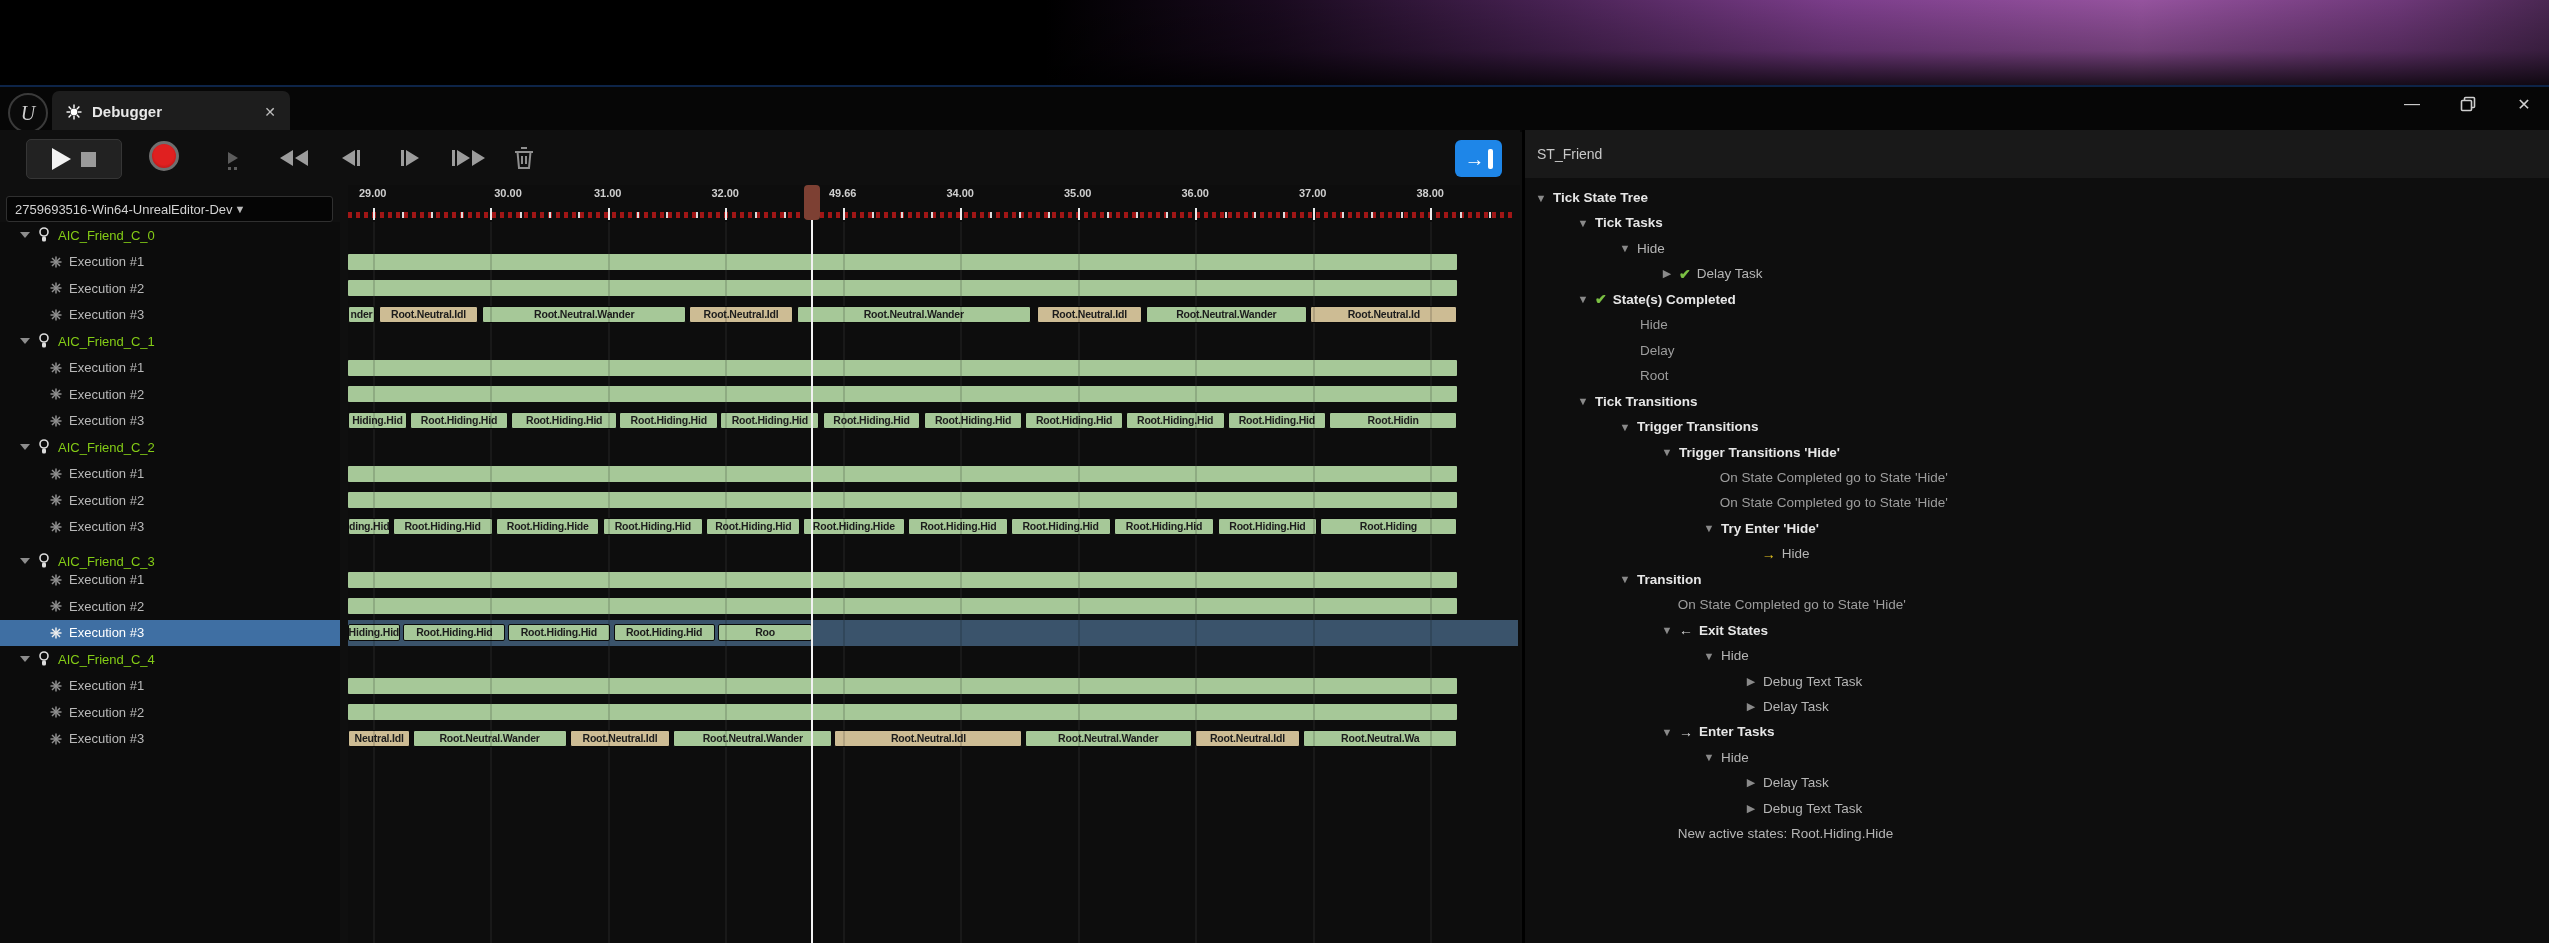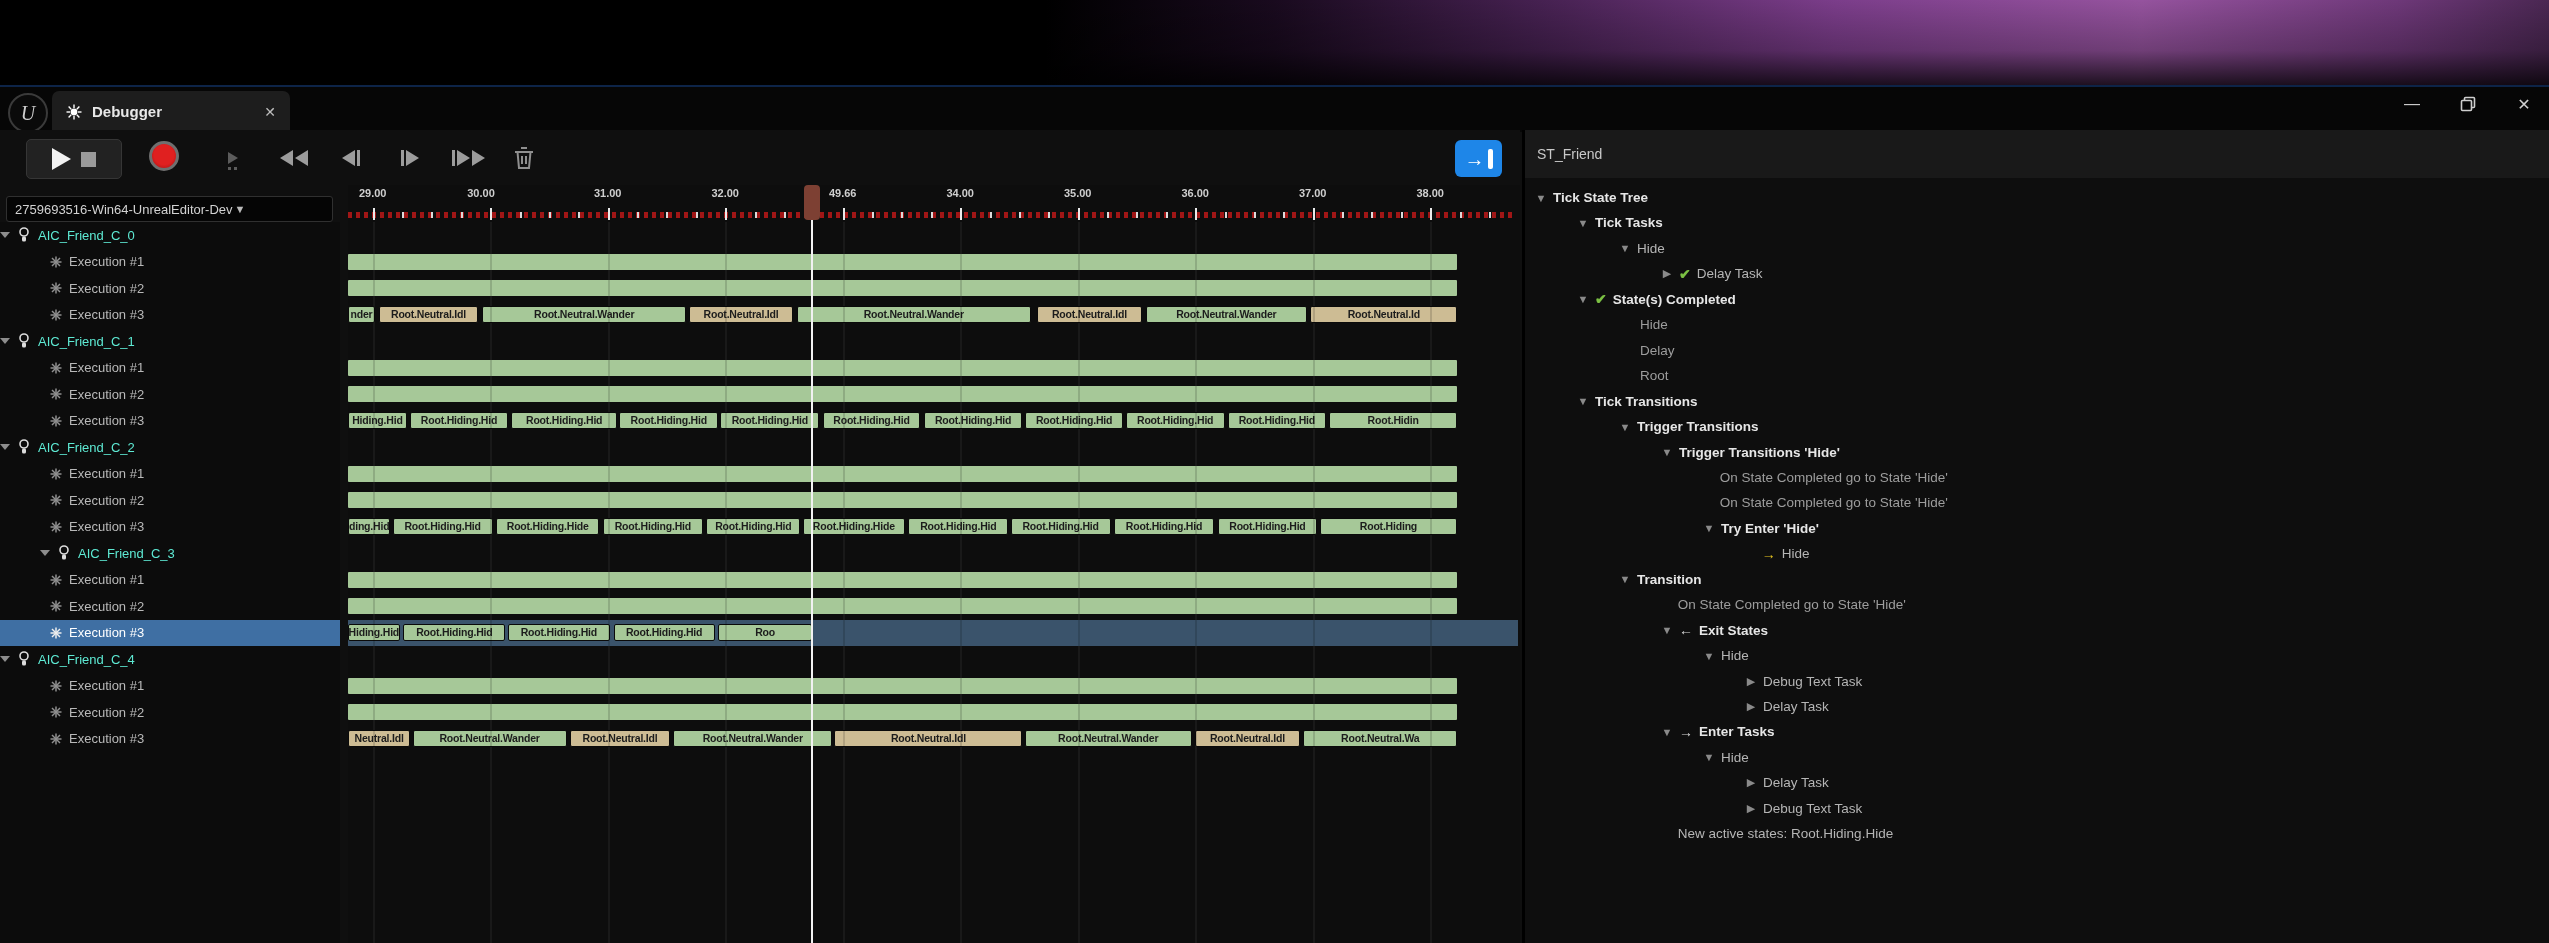--- a/index.html
+++ b/index.html
@@ -41,21 +41,21 @@
     display:flex;align-items:center;justify-content:center;gap:3px;}
   .goto-end .arr{color:#fff;font-size:20px;font-weight:700;line-height:1;}
   .goto-end .bar{width:5px;height:20px;background:#fff;border-radius:2px;}
   
   .dropdown{position:absolute;left:6px;top:111px;width:327px;height:26px;background:#050505;border:1px solid #303030;border-radius:3px;
     box-sizing:border-box;display:flex;align-items:center;color:#d2d2d2;font-size:13px;padding:0 8px;white-space:nowrap;overflow:hidden;}
   .dropdown .chev{margin-left:2px;color:#bbb;font-size:11px;}
   
   .sidebar{position:absolute;left:0;top:137px;width:340px;height:721px;background:#0c0c0c;overflow:hidden;}
   .sb-row{position:absolute;left:0;width:345px;height:26px;display:flex;align-items:center;color:#b9b9b9;font-size:13px;gap:7px;}
-  .sb-row.actor{padding-left:0;box-sizing:border-box;color:#5eead4;text-align:right;}
+  .sb-row.actor{padding-left:20px;box-sizing:border-box;color:#84cc16;text-align:right;}
   .sb-row.exec{padding-left:50px;box-sizing:border-box;}
   .sb-row.selected{background:#3f6fa3;color:#fff;}
   .tri-exp{width:0;height:0;border-style:solid;border-width:6px 5px 0 5px;border-color:#8d8d8d transparent transparent transparent;}
   .actor-ic,.exec-ic{display:inline-block;}
   
   .timeline{position:absolute;left:348px;top:100px;width:1172px;height:758px;background:#0d0d0d;overflow:hidden;}
   .ruler-label{position:absolute;top:2px;font-size:11px;font-weight:700;color:#cfcfcf;transform:translateX(-50%);}
   .red-strip{position:absolute;top:27px;left:0;width:1168px;height:6px;
     background:repeating-linear-gradient(90deg,#a01616 0 4px,transparent 4px 8px);}
   .tick{position:absolute;background:#e9e9e9;width:2px;}
@@ -273,21 +273,21 @@
         </div>
         <div class="sb-row exec" style="top: 291.5px;">
           <svg class="exec-ic" width="12" height="12" viewBox="0 0 12 12" stroke="#8f8f8f" stroke-width="1.5">
             <line x1="6" y1="0.5" x2="6" y2="11.5"></line>
             <line x1="0.5" y1="6" x2="11.5" y2="6"></line>
             <line x1="2" y1="2" x2="10" y2="10"></line>
             <line x1="10" y1="2" x2="2" y2="10"></line>
           </svg>
           <span>Execution #3</span>
         </div>
-        <div class="sb-row actor" style="top: 318px; margin-left: 40px;">
+        <div class="sb-row actor" style="top: 326px;">
           <div class="tri-exp"></div>
           <svg class="actor-ic" width="14" height="16" viewBox="0 0 14 16">
             <circle cx="7" cy="5" r="4" fill="none" stroke="#dcdcdc" stroke-width="1.6"></circle>
             <rect x="5" y="9.5" width="4" height="5" rx="1.5" fill="#dcdcdc"></rect>
           </svg>
           <span>AIC_Friend_C_3</span>
         </div>
         <div class="sb-row exec" style="top: 344.5px;">
           <svg class="exec-ic" width="12" height="12" viewBox="0 0 12 12" stroke="#8f8f8f" stroke-width="1.5">
             <line x1="6" y1="0.5" x2="6" y2="11.5"></line>
@@ -347,21 +347,21 @@
             <line x1="0.5" y1="6" x2="11.5" y2="6"></line>
             <line x1="2" y1="2" x2="10" y2="10"></line>
             <line x1="10" y1="2" x2="2" y2="10"></line>
           </svg>
           <span>Execution #3</span>
         </div>
       </div>
 
     <div class="timeline" id="timeline">
         <div class="ruler-label" style="left: 24.675px;">29.00</div>
-        <div class="ruler-label" style="left: 133px;">30.00</div>
+        <div class="ruler-label" style="left: 160px;">30.00</div>
         <div class="ruler-label" style="left: 259.675px;">31.00</div>
         <div class="ruler-label" style="left: 377.175px;">32.00</div>
         <div class="ruler-label" style="left: 494.675px;">49.66</div>
         <div class="ruler-label" style="left: 612.175px;">34.00</div>
         <div class="ruler-label" style="left: 729.675px;">35.00</div>
         <div class="ruler-label" style="left: 847.175px;">36.00</div>
         <div class="ruler-label" style="left: 964.675px;">37.00</div>
         <div class="ruler-label" style="left: 1082.17px;">38.00</div>
         <div class="red-strip"></div>
         <div class="tick major" style="left: 24.675px;"></div>

